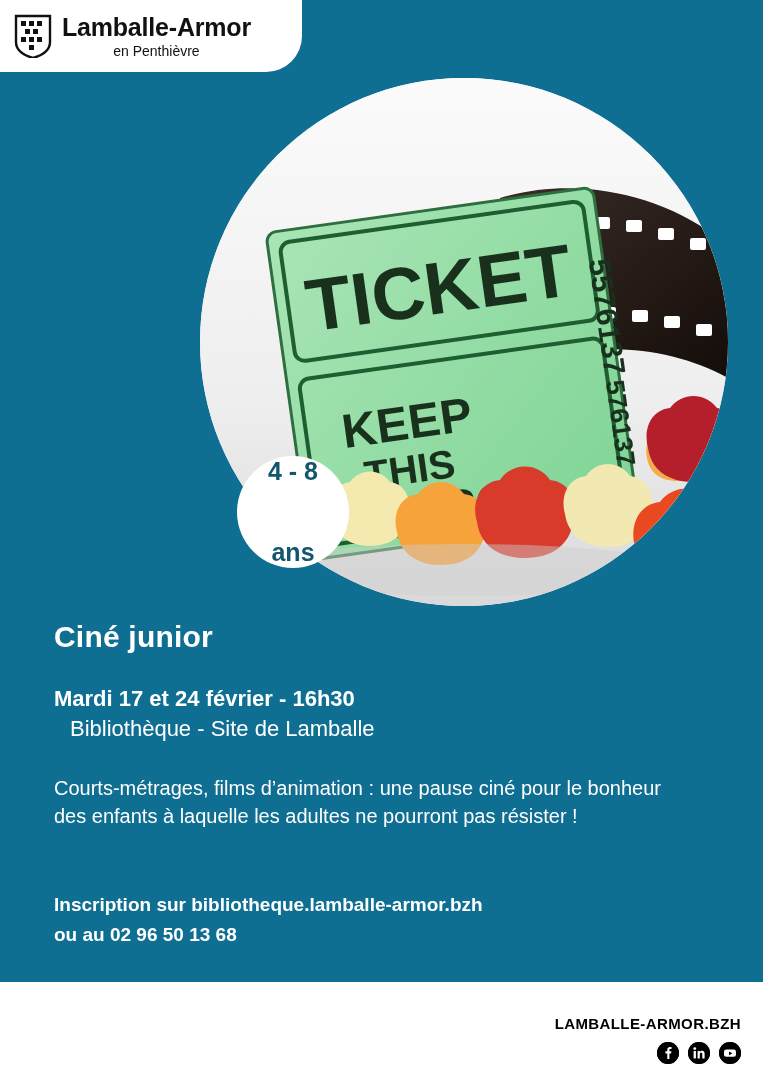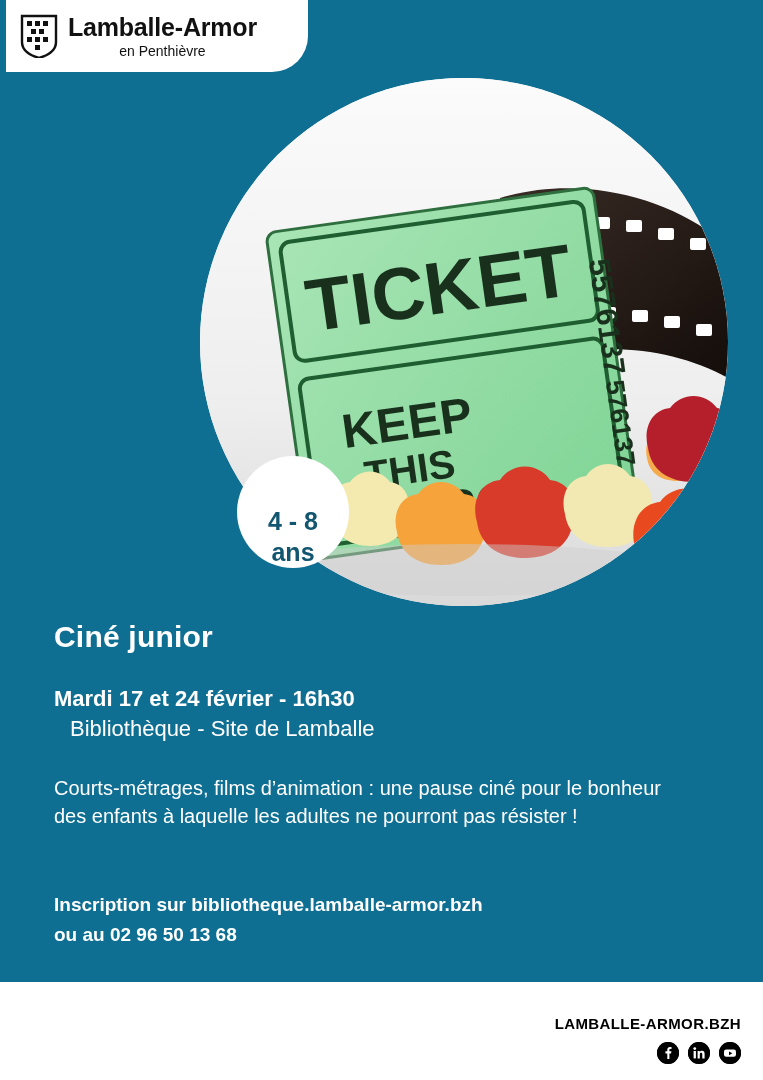--- a/index.html
+++ b/index.html
@@ -15,21 +15,21 @@
     width: 763px;
     height: 1080px;
     background: #0f6f93;
     overflow: hidden;
   }
 
   
   .logo-badge {
     position: absolute;
     top: 0;
-    left: 6px;
+    left: 0;
     width: 302px;
     height: 72px;
     background: #ffffff;
     border-bottom-right-radius: 36px;
     display: flex;
     align-items: center;
     padding-left: 14px;
     box-sizing: border-box;
   }
   .crest {
@@ -80,21 +80,21 @@
     left: 237px;
     top: 456px;
     width: 112px;
     height: 112px;
     border-radius: 50%;
     background: #ffffff;
     color: #13566f;
     display: flex;
     flex-direction: column;
     align-items: center;
-    justify-content: flex-end;
+    justify-content: space-between;
     font-weight: bold;
     font-size: 25px;
     line-height: 1.25;
   }
 
   
   .content {
     position: absolute;
     left: 54px;
     top: 620px;

